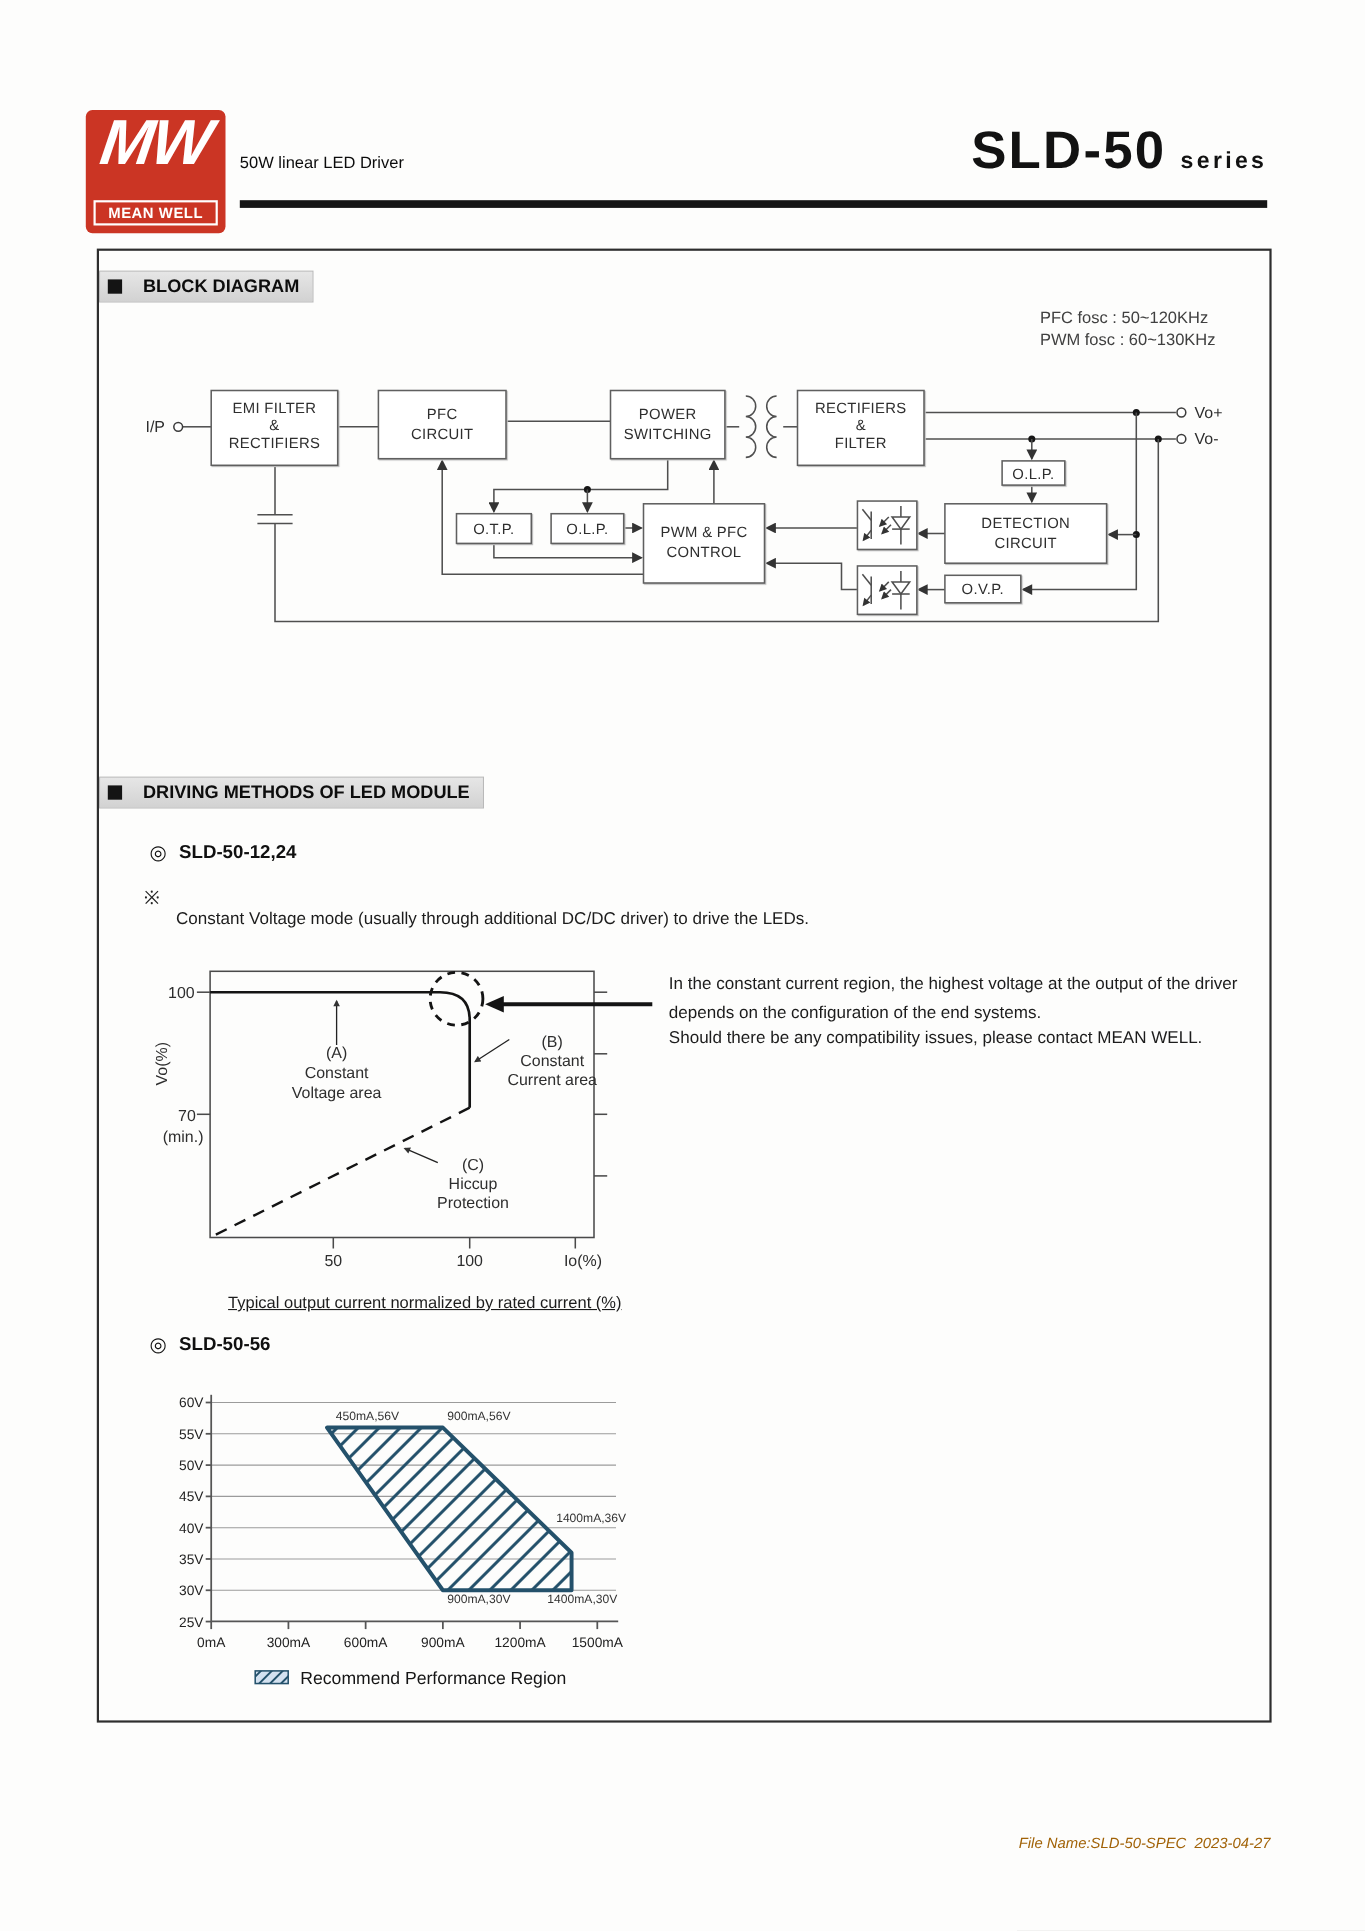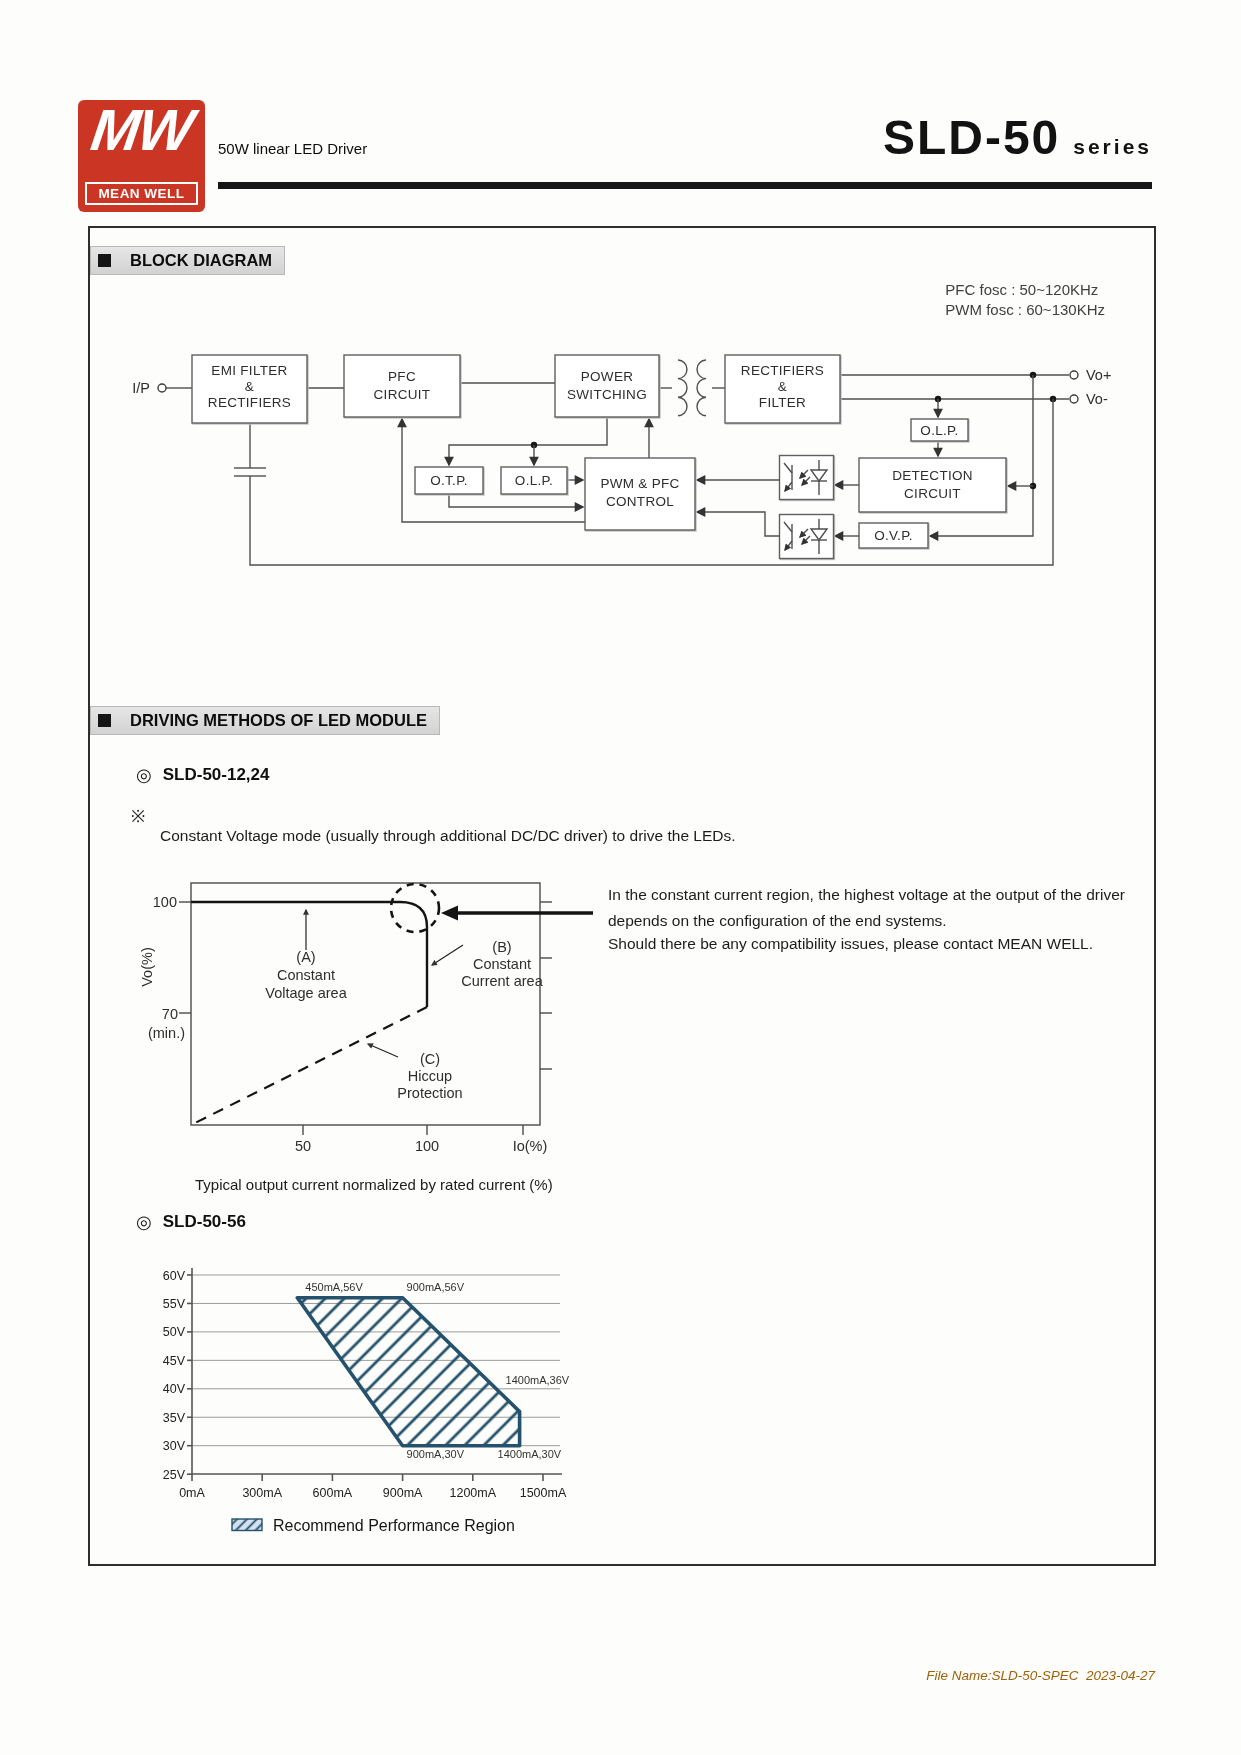--- a/index.html
+++ b/index.html
@@ -36,21 +36,21 @@
   .dot{fill:#161616;}
   .term{fill:#fff;stroke:#3c3c3c;stroke-width:1.4;}
   .boxtext{font-size:13.5px;text-anchor:middle;letter-spacing:.3px;}
   .iotext{font-size:14.5px;}
 
   .bullet-line{font-size:17px;font-weight:bold;color:#101010;display:flex;gap:11px;align-items:center;}
   .bullet-line .b{font-weight:normal;font-size:18px;}
   .note-marker{font-size:17px;color:#222;}
   .note-text{font-size:15.5px;color:#1c1c1c;}
   .para{font-size:15.5px;color:#1c1c1c;white-space:nowrap;}
-  .caption{font-size:15px;color:#1c1c1c;text-align:left;}
+  .caption{font-size:15px;color:#1c1c1c;text-align:right;text-decoration:underline;}
 
   
   .c1-frame{fill:none;stroke:#4a4a4a;stroke-width:1.4;}
   .c1-tick{stroke:#4a4a4a;stroke-width:1.4;}
   .c1-curve{fill:none;stroke:#141414;stroke-width:2.4;}
   .c1-dash{fill:none;stroke:#141414;stroke-width:2.2;stroke-dasharray:11 8;}
   .c1-circ{fill:none;stroke:#141414;stroke-width:2.6;stroke-dasharray:7 6;}
   .c1-lab{font-size:14.5px;text-anchor:middle;}
   .c1-ticklab{font-size:14.5px;}
   .c1-thin{stroke:#222;stroke-width:1.2;fill:none;}

